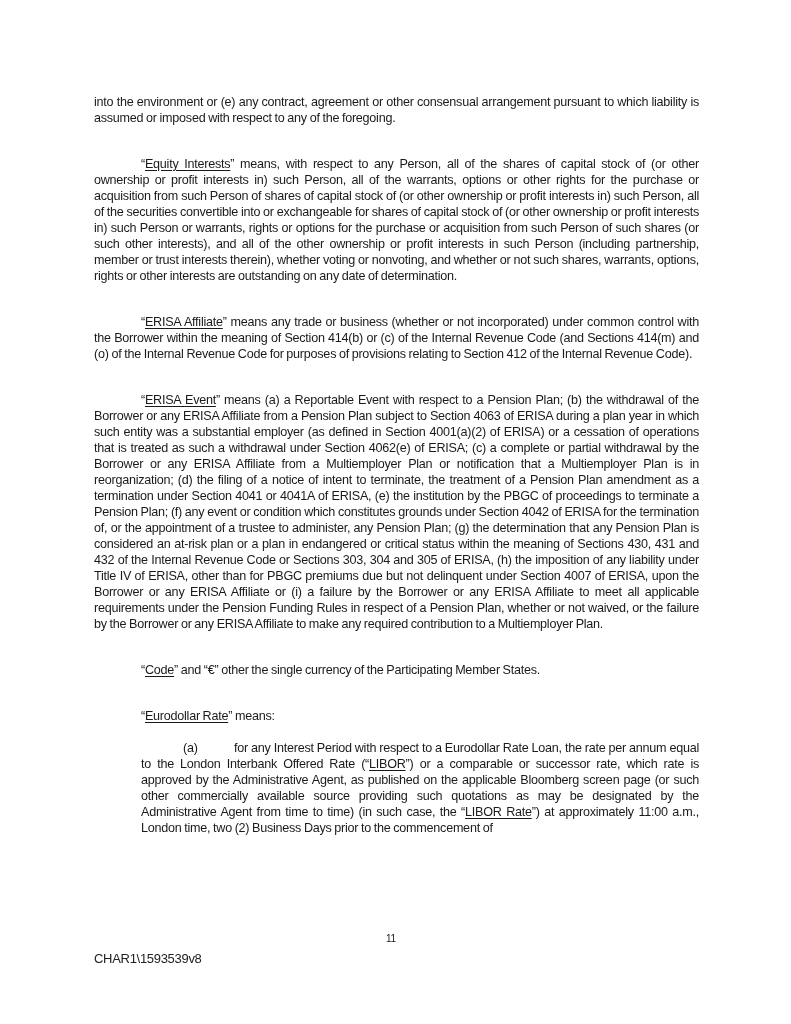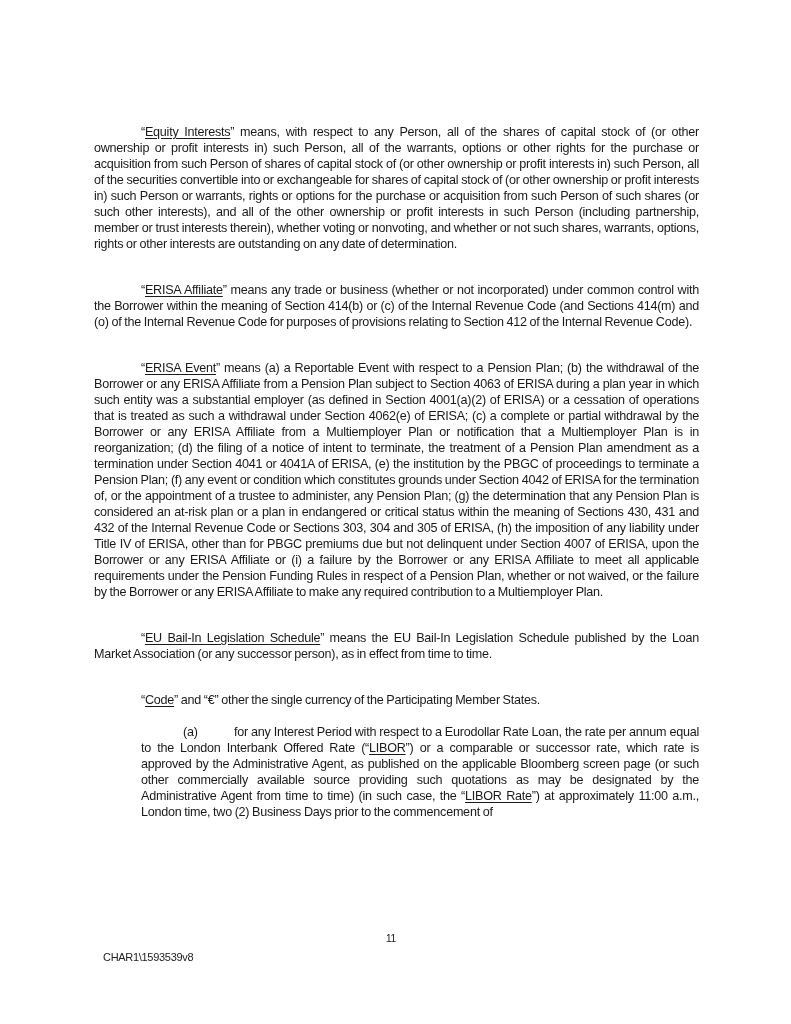--- a/index.html
+++ b/index.html
@@ -60,46 +60,49 @@
     }
     .page-number {
       position: absolute;
       left: 386px;
       top: 933px;
       font-size: 10px;
       letter-spacing: -0.2px;
     }
     .doc-id {
       position: absolute;
-      left: 103px;
+      left: 94px;
       top: 951px;
-      font-size: 11px;
+      font-size: 13px;
       letter-spacing: -0.3px;
       color: #222222;
     }
   </style>
 </head>
 <body>
 
 <div class="page">
 
   <div class="body-text">
 
+    <p class="para last-line-left">
+      <span>into the environment or (e) any contract, agreement or other consensual arrangement pursuant to which liability is assumed or imposed with respect to any of the foregoing.</span>
+    </p>
 
     <p class="para indent last-line-left"><span>“</span><span class="term">Equity Interests</span><span>”</span><span>  means, with respect to any Person, all of the shares of capital stock of (or other ownership or profit interests in) such Person, all of the warrants, options or other rights for the purchase or acquisition from such Person of shares of capital stock of (or other ownership or profit interests in) such Person, all of the securities convertible into or exchangeable for shares of capital stock of (or other ownership or profit interests in) such Person or warrants, rights or options for the purchase or acquisition from such Person of such shares (or such other interests), and all of the other ownership or profit interests in such Person (including partnership, member or trust interests therein), whether voting or nonvoting, and whether or not such shares, warrants, options, rights or other interests are outstanding on any date of determination.</span></p>
 
 
     <p class="para indent last-line-left"><span>“</span><span class="term">ERISA Affiliate</span><span>”</span><span>  means any trade or business (whether or not incorporated) under common control with the Borrower within the meaning of Section 414(b) or (c) of the Internal Revenue Code (and Sections 414(m) and (o) of the Internal Revenue Code for purposes of provisions relating to Section 412 of the Internal Revenue Code).</span></p>
 
     <p class="para indent last-line-left"><span>“</span><span class="term">ERISA Event</span><span>”</span><span>  means (a) a Reportable Event with respect to a Pension Plan; (b) the withdrawal of the Borrower or any ERISA Affiliate from a Pension Plan subject to Section 4063 of ERISA during a plan year in which such entity was a substantial employer (as defined in Section 4001(a)(2) of ERISA) or a cessation of operations that is treated as such a withdrawal under Section 4062(e) of ERISA; (c) a complete or partial withdrawal by the Borrower or any ERISA Affiliate from a Multiemployer Plan or notification that a Multiemployer Plan is in reorganization; (d) the filing of a notice of intent to terminate, the treatment of a Pension Plan amendment as a termination under Section 4041 or 4041A of ERISA, (e) the institution by the PBGC of proceedings to terminate a Pension Plan; (f) any event or condition which constitutes grounds under Section 4042 of ERISA for the termination of, or the appointment of a trustee to administer, any Pension Plan; (g) the determination that any Pension Plan is considered an at-risk plan or a plan in endangered or critical status within the meaning of Sections 430, 431 and 432 of the Internal Revenue Code or Sections 303, 304 and 305 of ERISA, (h) the imposition of any liability under Title IV of ERISA, other than for PBGC premiums due but not delinquent under Section 4007 of ERISA, upon the Borrower or any ERISA Affiliate or (i) a failure by the Borrower or any ERISA Affiliate to meet all applicable requirements under the Pension Funding Rules in respect of a Pension Plan, whether or not waived, or the failure by the Borrower or any ERISA Affiliate to make any required contribution to a Multiemployer Plan.</span></p>
 
-    <p class="para indent last-line-left"><span>“</span><span class="term">EU Bail-In Legislation Schedule</span><span>”</span><span>  means the EU Bail-In Legislation Schedule published by the Loan Market Association (or any successor person), as in effect from time to time.</span></p>
 
     <p class="para indent last-line-left"><span>“</span><span class="term">Code</span><span>”</span><span>  and “€”</span><span>  other the single currency of the Participating Member States.</span></p>
 
+    <p class="para indent last-line-left"><span>“</span><span class="term">Eurodollar Rate</span><span>”</span><span>  means:</span></p>
 
     <p class="sub"><span class="sub-label">(a)</span><span>for any Interest Period with respect to a Eurodollar Rate Loan, the rate per annum equal to the London Interbank Offered Rate (“</span><span class="term">LIBOR</span><span>”) or a comparable or successor rate, which rate is approved by the Administrative Agent, as published on the applicable Bloomberg screen page (or such other commercially available source providing such quotations as may be designated by the Administrative Agent from time to time) (in such case, the “</span><span class="term">LIBOR Rate</span><span>”) at approximately 11:00 a.m., London time, two (2) Business Days prior to the commencement of</span></p>
 
   </div>
 
   <div class="page-number">11</div>
   <div class="doc-id">CHAR1\1593539v8</div>
 
 </div>
 

